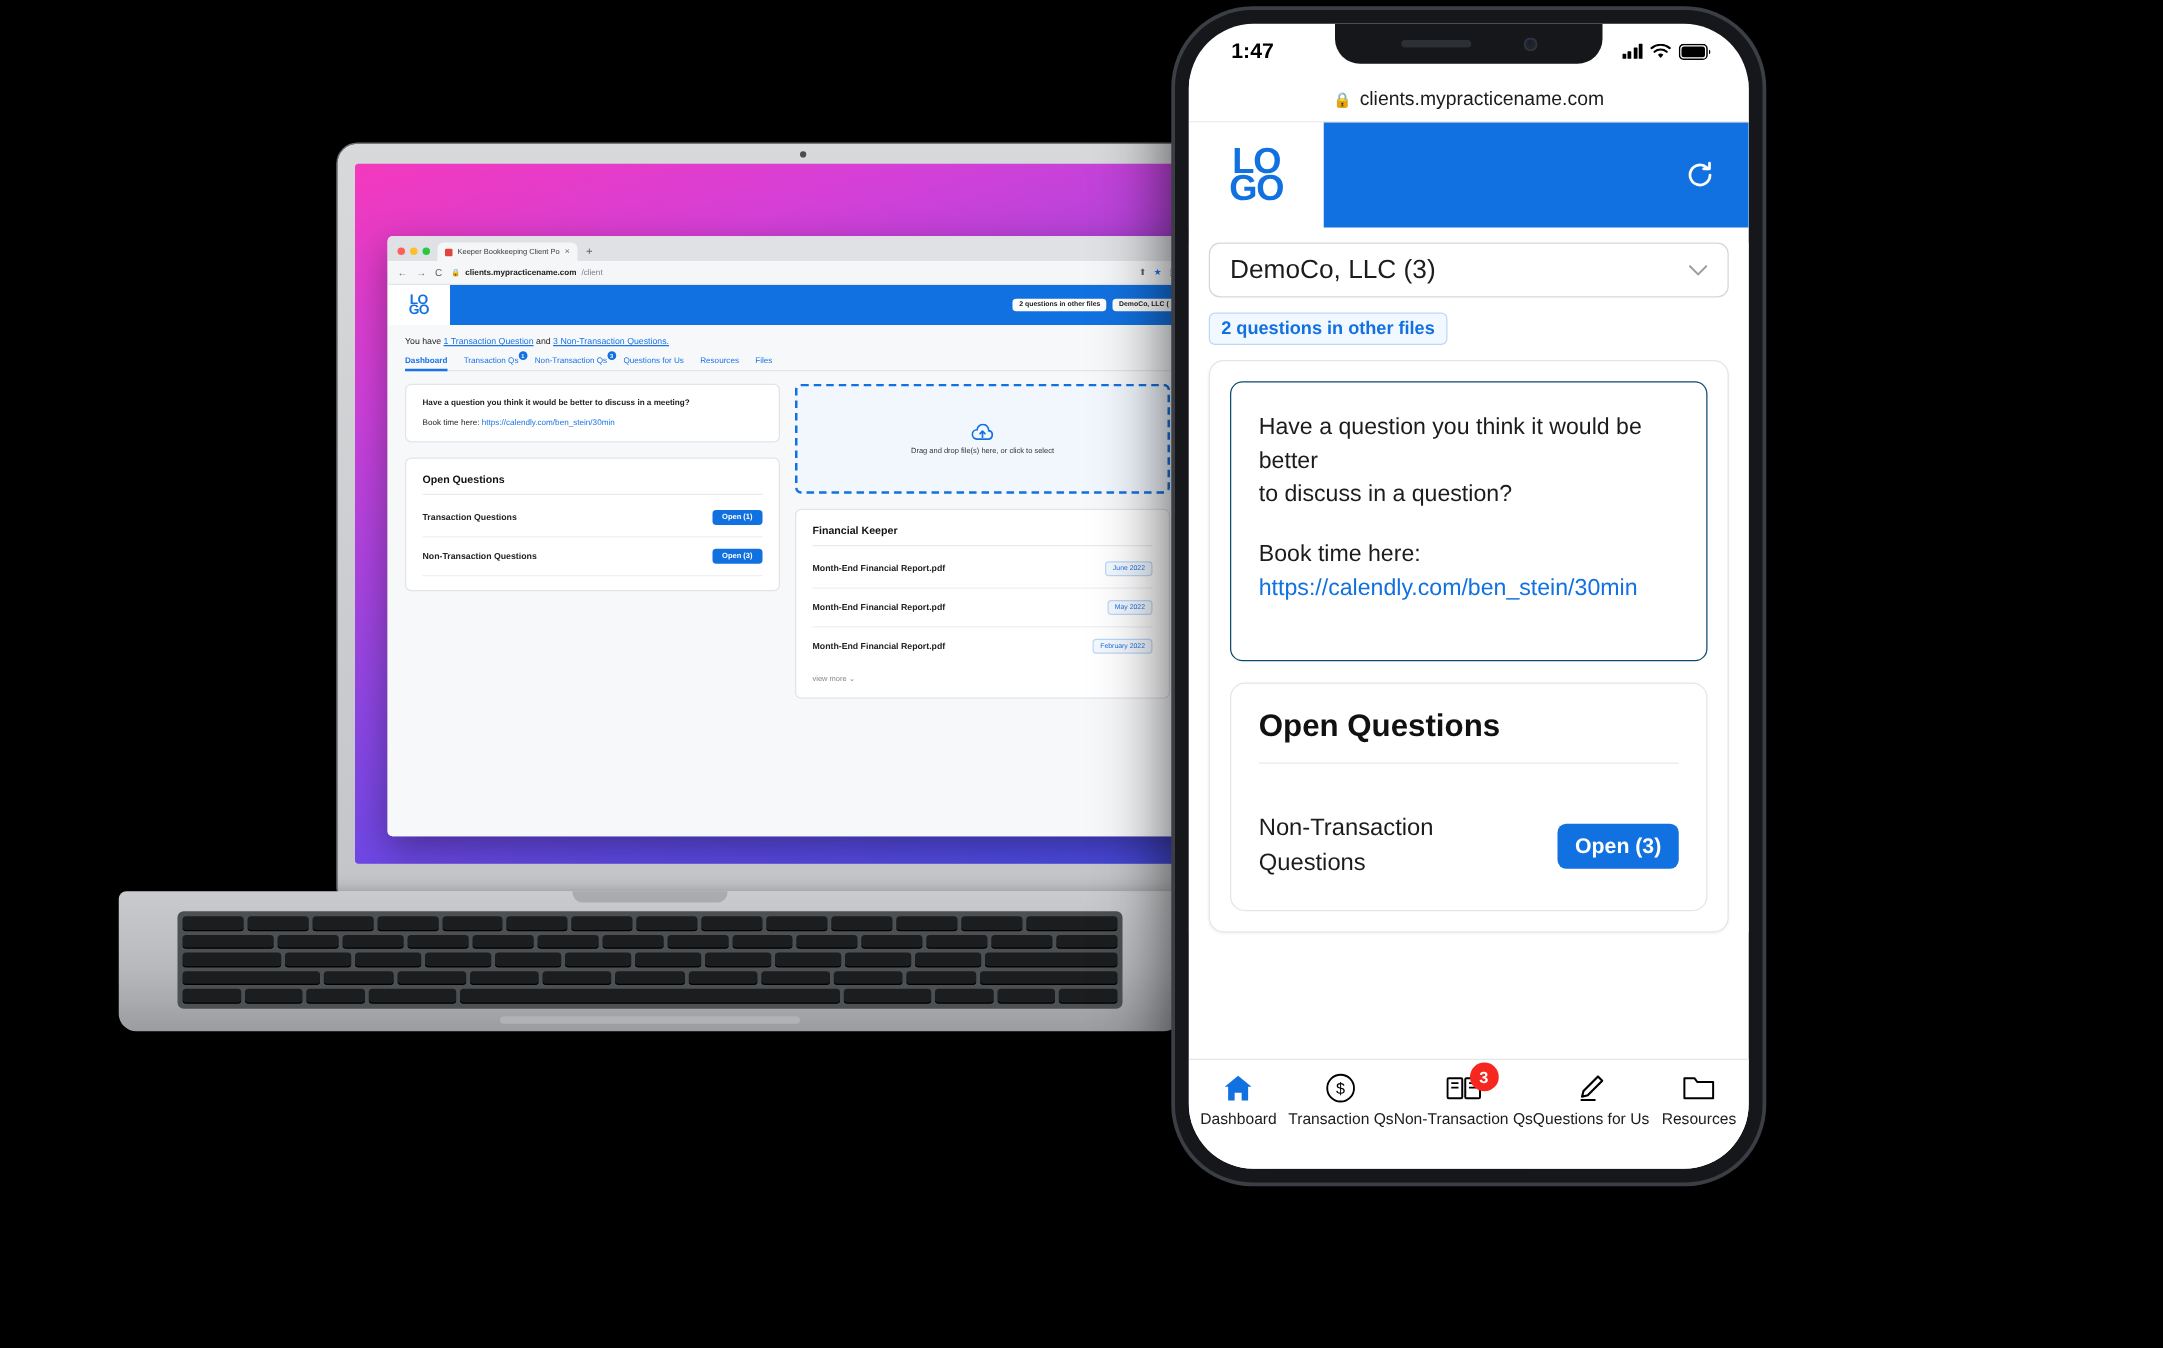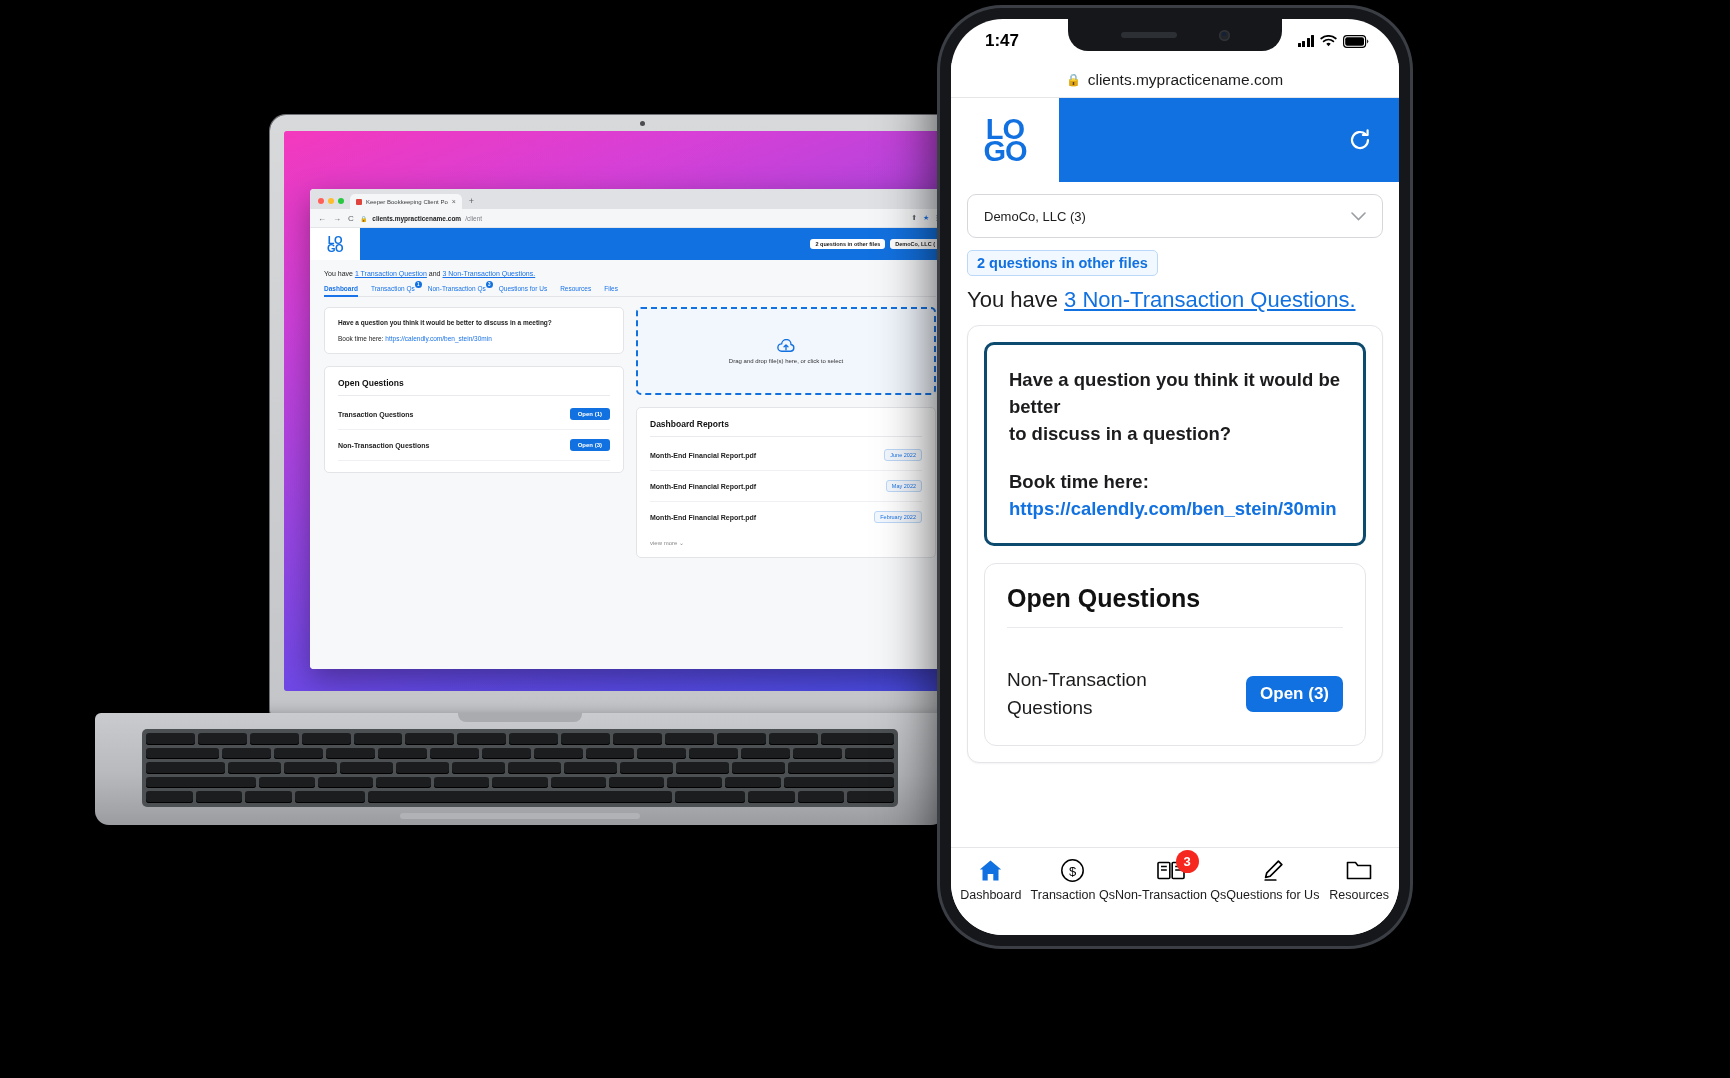--- a/index.html
+++ b/index.html
@@ -97,28 +97,28 @@
   .urlbar{height:34px;display:flex;align-items:center;justify-content:center;gap:6px;font-size:15.5px;color:#1c1c1e;
           border-bottom:1px solid #e6e6e8;background:#fff;}
   .urlbar .lockp{font-size:12px;}
   .phead{height:84px;display:flex;background:#fff;}
   .phead .lbox{width:108px;display:flex;align-items:center;justify-content:center;}
   .logo-big{font-weight:bold;font-size:29px;line-height:22px;color:#1271e0;letter-spacing:-1px;text-align:center;}
   .phead .blue{flex:1;background:#1271e0;display:flex;align-items:center;justify-content:flex-end;padding-right:24px;}
   .refresh{color:#fff;font-size:26px;line-height:1;}
   .pcontent{background:#fff;padding:0 16px;}
   .select{margin:12px 0 0 0;height:42px;border:1px solid #d5d7da;border-radius:9px;background:#fff;
-          display:flex;align-items:center;justify-content:space-between;padding:0 16px;font-size:13px;color:#1c1c1e;}
+          display:flex;align-items:center;justify-content:space-between;padding:0 16px;font-size:21px;color:#1c1c1e;}
   .pchip{display:inline-block;margin-top:12px;border:1px solid #bcd8f8;background:#f2f8ff;color:#1271e0;
          font-size:14.5px;font-weight:bold;border-radius:5px;padding:4px 9px;}
   .phave{font-size:22px;color:#1c1c1e;margin-top:11px;white-space:nowrap;}
   .phave a{color:#1271e0;text-decoration:underline;}
   .pcard{margin-top:12px;background:#fff;border:1px solid #e3e5e8;border-radius:12px;padding:16px;
          box-shadow:0 1px 2px rgba(0,0,0,.05);}
-  .pinner{border:3px solid #0c4a6e;border-radius:10px;padding:22px 22px 20px;font-weight:bold;}
+  .pinner{border:1px solid #0c4a6e;border-radius:10px;padding:22px 22px 44px;}
   .pinner p{margin:0;font-size:18.5px;line-height:1.45;color:#1c1c1e;}
   .pinner .sp{height:22px;}
   .pinner a{color:#1271e0;text-decoration:none;}
   .pdrop{margin-top:17px;border:4px dotted #1271e0;border-radius:8px;height:170px;
          display:flex;flex-direction:column;align-items:center;justify-content:center;gap:10px;background:#fff;}
   .pdrop .t{font-size:19px;color:#1c1c1e;}
   .pcard2{margin-top:17px;background:#fff;border:1px solid #e3e5e8;border-radius:12px;padding:20px 22px 24px;}
   .ptitle{font-size:25px;font-weight:bold;color:#111;padding-bottom:14px;border-bottom:1px solid #e8eaee;}
   .prow{display:flex;align-items:center;justify-content:space-between;padding-top:38px;}
   .prow .nm{font-size:19px;line-height:1.45;color:#1c1c1e;max-width:200px;}
@@ -221,21 +221,21 @@
 
               <div class="lcol">
                 <div class="ldrop">
                   <svg width="18" height="14" viewBox="0 0 24 18">
                     <path d="M6 16h12a4.5 4.5 0 0 0 .6-8.95A6 6 0 0 0 6.2 6.1 4.9 4.9 0 0 0 6 16z" fill="none" stroke="#1271e0" stroke-width="1.8"></path>
                     <path d="M12 14V7.5M12 7.5l-2.6 2.6M12 7.5l2.6 2.6" fill="none" stroke="#1271e0" stroke-width="1.8" stroke-linecap="round"></path>
                   </svg>
                   <div class="t">Drag and drop file(s) here, or click to select</div>
                 </div>
                 <div class="lcard">
-                  <div class="lsec-title">Dashboard Reports</div>
+                  <div class="lsec-title">Financial Keeper</div>
                   <div class="lrow">
                     <span class="nm">Month-End Financial Report.pdf</span>
                     <span class="pill-date">June 2022</span>
                   </div>
                   <div class="lrow">
                     <span class="nm">Month-End Financial Report.pdf</span>
                     <span class="pill-date">May 2022</span>
                   </div>
                   <div class="lrow" style="border-bottom:none">
                     <span class="nm">Month-End Financial Report.pdf</span>
@@ -377,23 +377,20 @@
       <div class="pcontent">
         <div class="select">
           <span>DemoCo, LLC (3)</span>
           <svg width="15" height="9" viewBox="0 0 15 9">
               <path d="M1 1l6.5 6.5L14 1" fill="none" stroke="#9a9ea3" stroke-width="1.6" stroke-linecap="round"></path>
             </svg>
         </div>
 
         <div class="pchip">2 questions in other files</div>
 
-        <div class="phave">
-          <span>You have </span><a href="#">3 Non-Transaction Questions.</a>
-        </div>
 
         <div class="pcard">
           <div class="pinner">
             <p>Have a question you think it would be better</p>
             <p>to discuss in a question?</p>
             <div class="sp"></div>
             <p>Book time here:</p>
             <p><a href="#">https://calendly.com/ben_stein/30min</a></p>
           </div>
 

